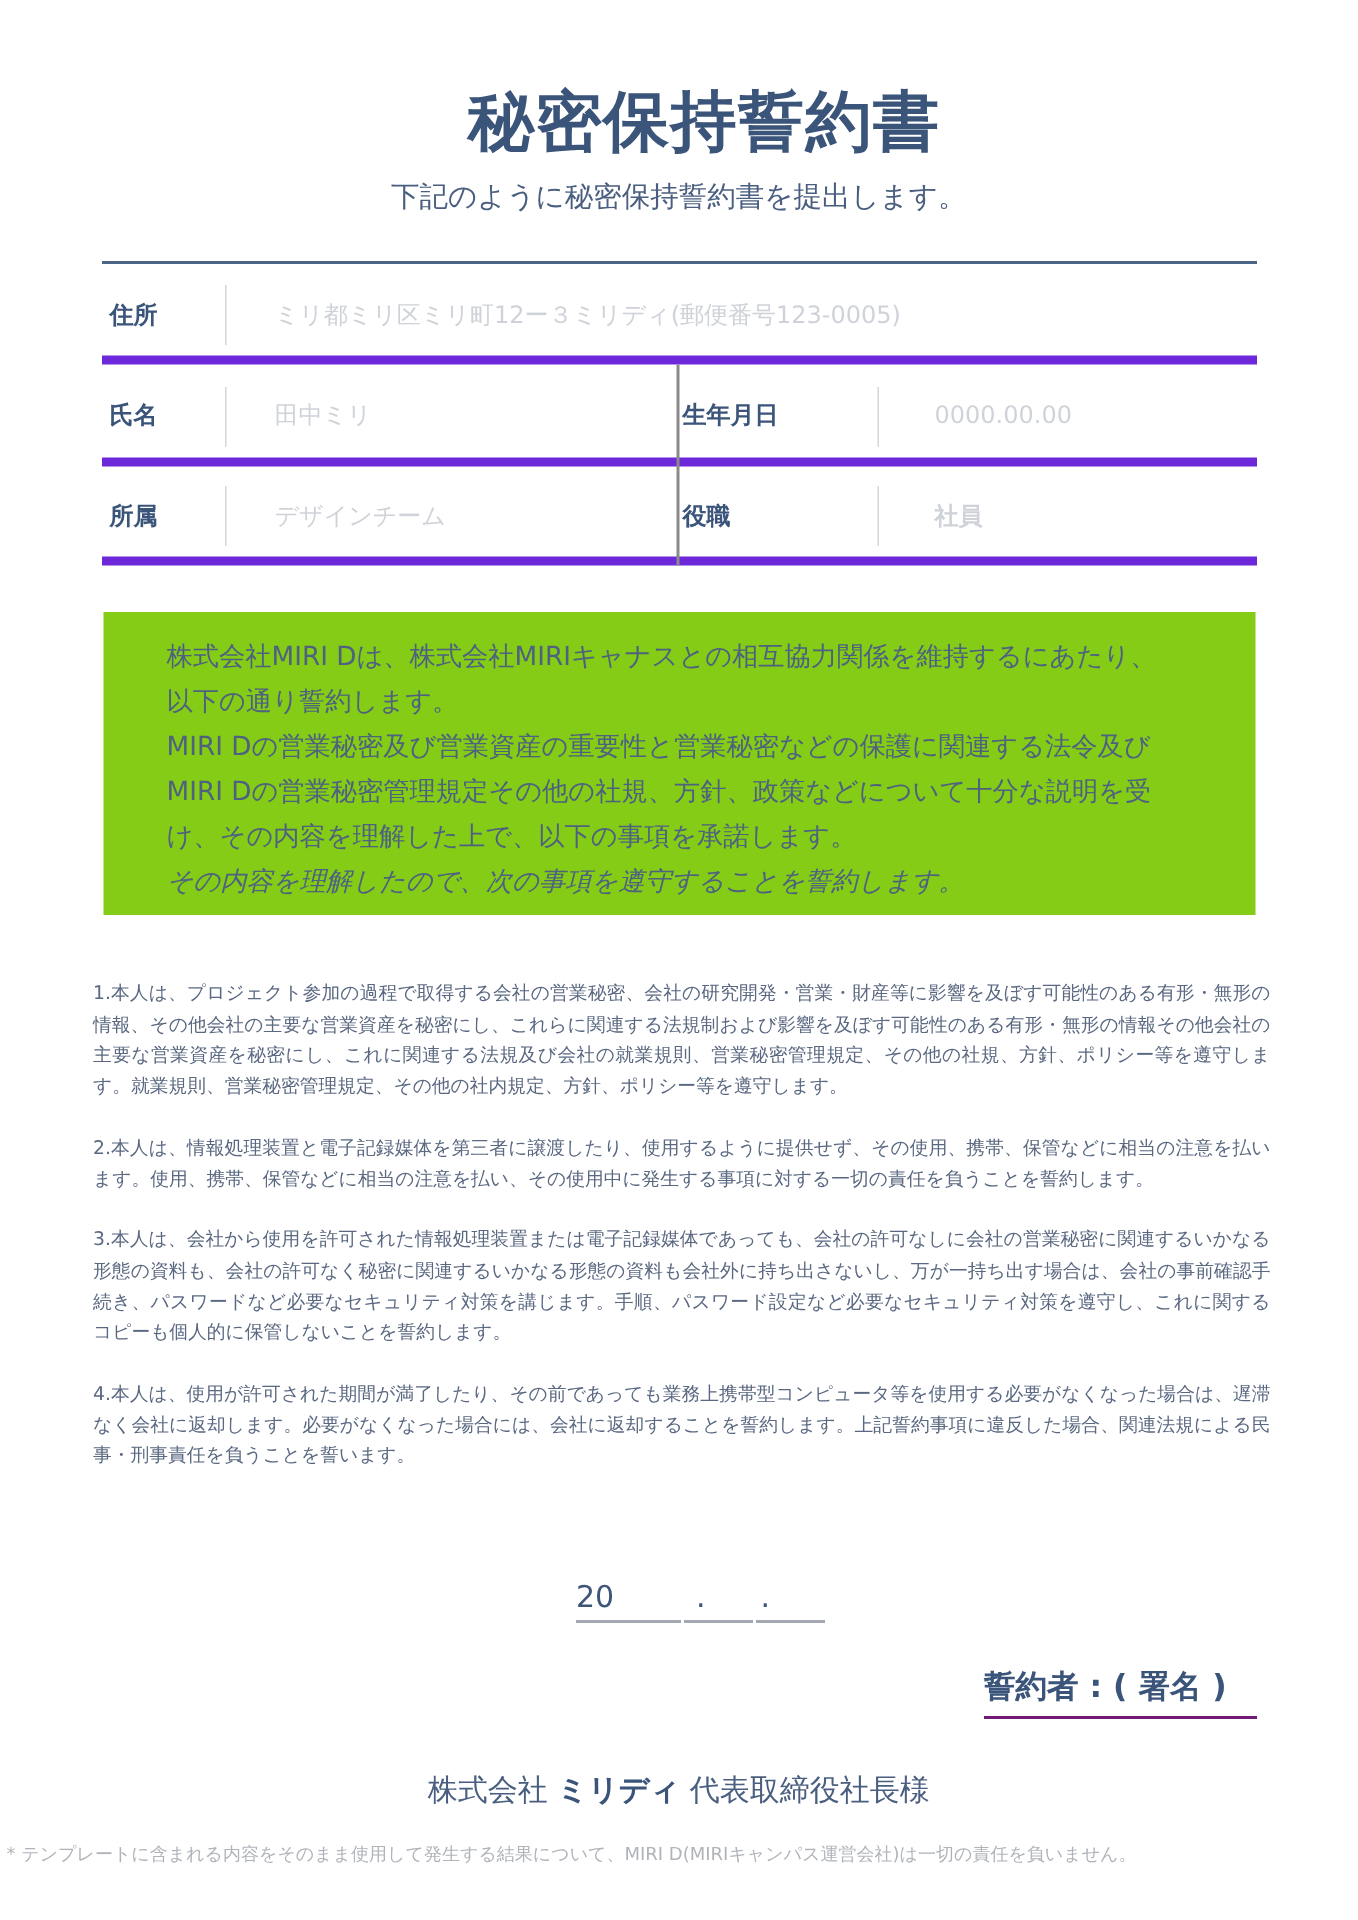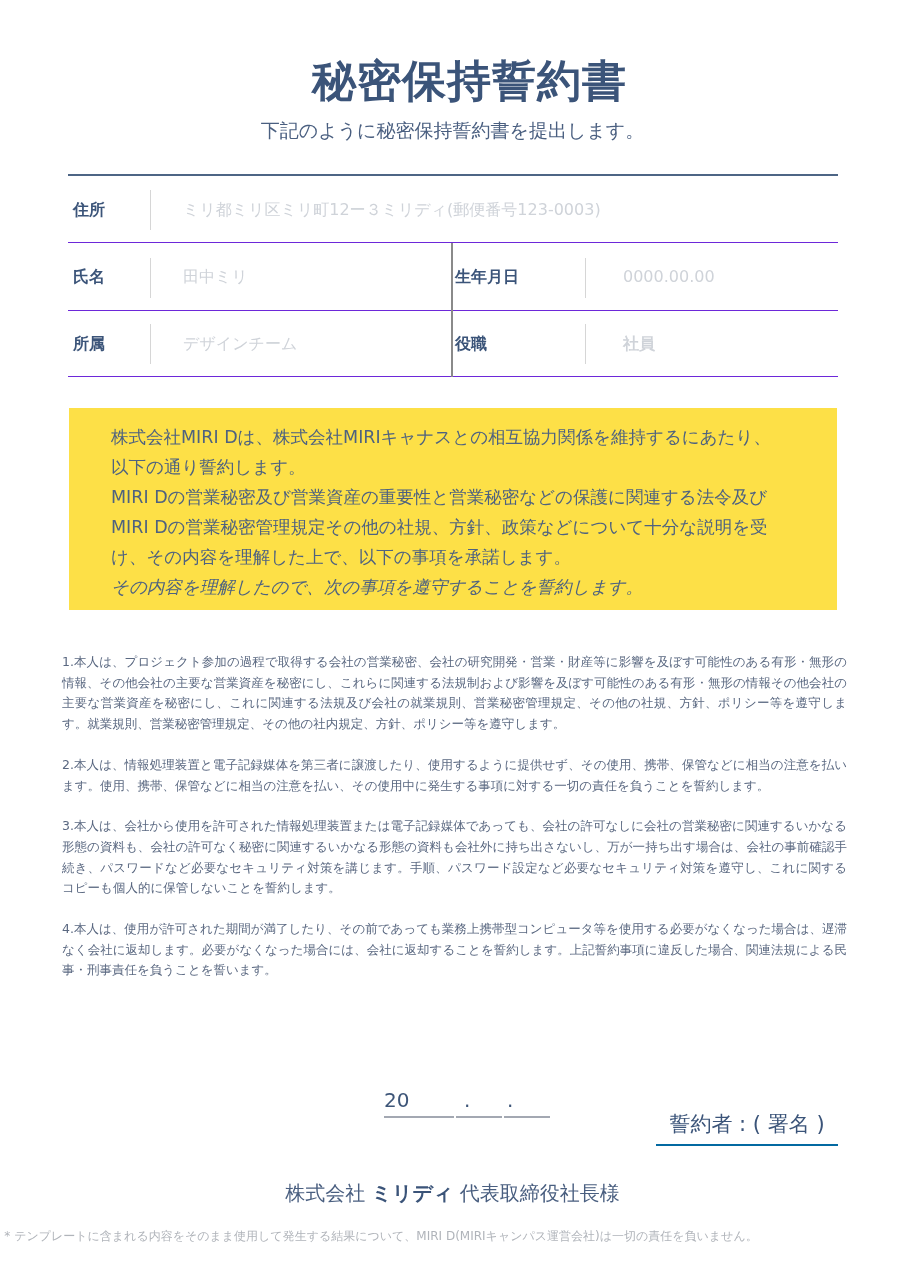--- a/index.html
+++ b/index.html
@@ -18,59 +18,59 @@
   .subtitle {
     position: absolute; left: 0; top: 118px; width: 905px;
     text-align: center; font-size: 19px; color: #4a5f80;
   }
   .top-rule {
     position: absolute; left: 68px; top: 174px; width: 770px; height: 2px;
     background: #4d6585;
   }
   .info-table { position: absolute; left: 68px; top: 176px; width: 770px; }
   .row {
-    position: relative; border-bottom: 1px solid #6d28d9;
+    position: relative; border-bottom: 6px solid #6d28d9;
   }
   .row.r1 { height: 67px; }
   .row.r2 { height: 68px; }
   .row.r3 { height: 66px; }
   .cell-label {
     position: absolute; font-size: 16px; font-weight: bold; color: #3b5479;
   }
   .cell-sep {
     position: absolute; width: 1px; height: 40px; background: #d6d6d6;
   }
   .cell-value {
     position: absolute; font-size: 16px; color: #cfd3d9;
   }
   .vdivider {
     position: absolute; left: 383px; top: 67px; width: 2px; height: 134px;
     background: #8a8a8a;
   }
   .pledge-box {
     position: absolute; left: 69px; top: 408px; width: 768px; height: 202px;
-    background: #fde047;
+    background: #84cc16;
   }
   .pledge-line {
     position: absolute; left: 42px; font-size: 17.5px; color: #4e6280;
     white-space: nowrap;
   }
   .articles { position: absolute; left: 62px; top: 652px; width: 785px; }
   .article {
     font-size: 12.5px; line-height: 20.7px; color: #5a6881;
     margin-bottom: 20px; text-align: justify;
   }
-  .date-area { position: absolute; left: 384px; top: 1050px; height: 32px; width: 170px; margin-top: 36px; }
+  .date-area { position: absolute; left: 384px; top: 1050px; height: 32px; width: 170px; }
   .date-seg {
     position: absolute; bottom: 0; height: 30px; border-bottom: 2px solid #a3a8b2;
     font-size: 20px; color: #3d5578;
   }
   .signer {
     position: absolute; left: 656px; top: 1110px; width: 182px; height: 36px;
-    border-bottom: 2px solid #0369a1; font-size: 21px; font-weight: normal; color: #3b5479; text-align: center;
+    border-bottom: 2px solid #701a75; font-size: 21px; font-weight: bold; color: #3b5479;
   }
   .addressee {
     position: absolute; left: 0; top: 1180px; width: 905px; text-align: center;
     font-size: 20px; color: #4a5f80;
   }
   .addressee b { font-weight: bold; color: #3b5479; }
   .disclaimer {
     position: absolute; left: 0; top: 1228px; width: 762px; text-align: center;
     font-size: 12px; color: #b0b4ba;
   }
@@ -79,21 +79,21 @@
 <body>
 
 <div class="title">秘密保持誓約書</div>
 <div class="subtitle">下記のように秘密保持誓約書を提出します。</div>
 <div class="top-rule"></div>
 
 <div class="info-table">
   <div class="row r1">
     <div class="cell-label" style="left:5px; top:24px;">住所</div>
     <div class="cell-sep" style="left:82px; top:14px;"></div>
-    <div class="cell-value" style="left:115px; top:24px;">ミリ都ミリ区ミリ町12ー３ミリディ(郵便番号123-0003)</div>
+    <div class="cell-value" style="left:115px; top:24px;">ミリ都ミリ区ミリ町12ー３ミリディ(郵便番号123-0005)</div>
   </div>
   <div class="row r2">
     <div class="cell-label" style="left:5px; top:24px;">氏名</div>
     <div class="cell-sep" style="left:82px; top:15px;"></div>
     <div class="cell-value" style="left:115px; top:24px;">田中ミリ</div>
     <div class="cell-label" style="left:387px; top:24px;">生年月日</div>
     <div class="cell-sep" style="left:517px; top:15px;"></div>
     <div class="cell-value" style="left:555px; top:24px;">0000.00.00</div>
   </div>
   <div class="row r3">

